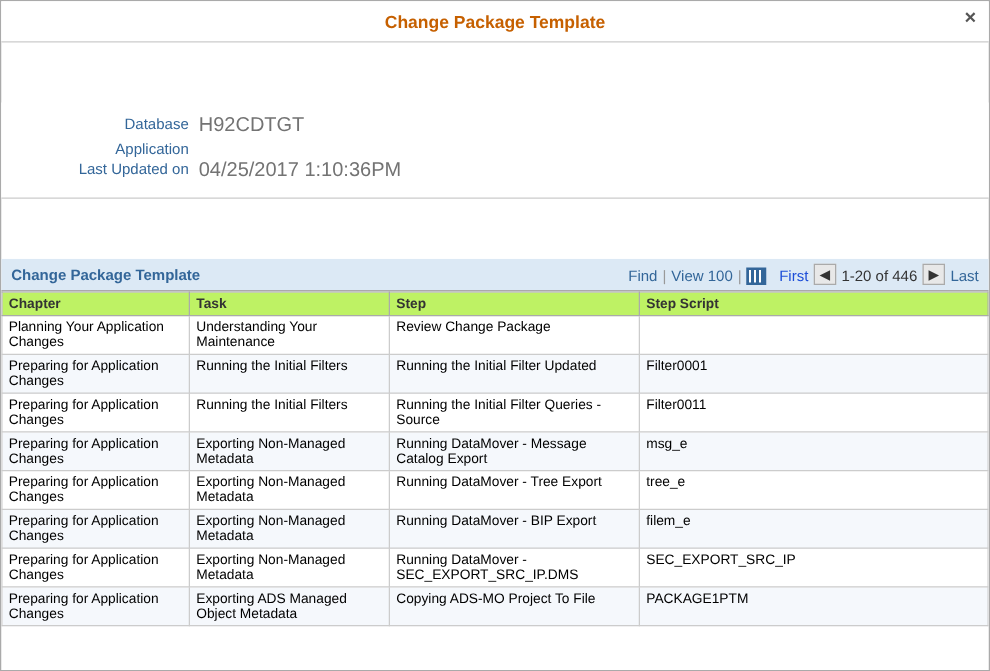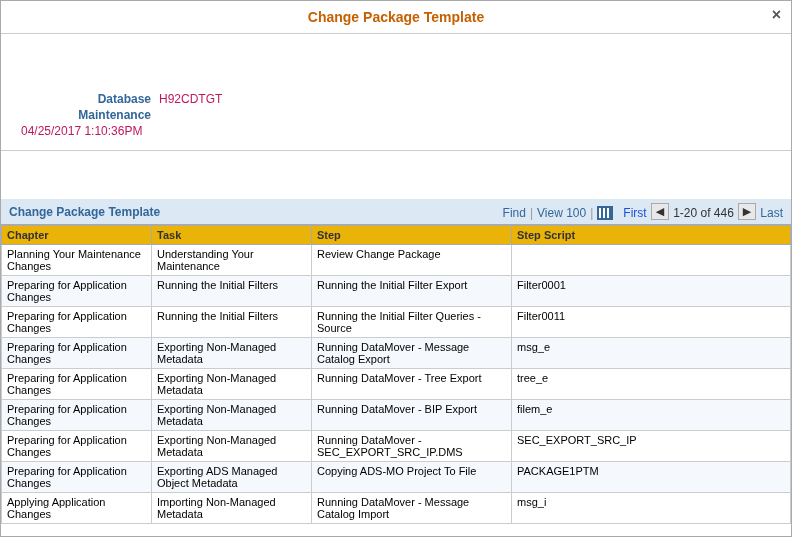--- a/index.html
+++ b/index.html
@@ -54,29 +54,29 @@
       background: #fff;
       padding: 10px 20px;
       border-bottom: 1px solid #ccc;
     }
     .info-row {
       display: flex;
       margin-bottom: 2px;
     }
     .info-label {
       color: #336699;
-      font-weight: bold;
+      font-weight: normal;
       text-align: right;
       width: 130px;
       margin-right: 8px;
       font-size: 12px;
     }
     .info-value {
-      color: #be185d;
-      font-size: 12px;
+      color: #737373;
+      font-size: 16px;
     }
     .table-section {
       flex: 1;
       display: flex;
       flex-direction: column;
       overflow: hidden;
     }
     .table-toolbar {
       background: #dce9f5;
       border-bottom: 1px solid #aaa;
@@ -134,21 +134,21 @@
     .table-wrapper {
       overflow-y: auto;
       flex: 1;
     }
     table {
       width: 100%;
       border-collapse: collapse;
       font-size: 11px;
     }
     thead th {
-      background: #eab308;
+      background: #bef264;
       border: 1px solid #aaa;
       padding: 3px 5px;
       text-align: left;
       font-weight: bold;
       color: #333;
       font-size: 11px;
       white-space: nowrap;
     }
     tbody tr:nth-child(odd) {
       background: #fff;
@@ -177,24 +177,25 @@
     <span class="title-bar-text">Change Package Template</span>
     <button class="close-btn">×</button>
   </div>
 
   <div class="info-section">
     <div class="info-row">
       <span class="info-label">Database</span>
       <span class="info-value">H92CDTGT</span>
     </div>
     <div class="info-row">
-      <span class="info-label">Maintenance</span>
+      <span class="info-label">Application</span>
       <span class="info-value"></span>
     </div>
     <div class="info-row">
+      <span class="info-label">Last Updated on</span>
       <span class="info-value">04/25/2017  1:10:36PM</span>
     </div>
   </div>
 
   <div class="table-section">
 
     <div class="table-toolbar">
       <span class="toolbar-title">Change Package Template</span>
       <div class="toolbar-controls">
         <span class="toolbar-link">Find</span>
@@ -215,29 +216,29 @@
         <thead>
           <tr>
             <th class="col-chapter">Chapter</th>
             <th class="col-task">Task</th>
             <th class="col-step">Step</th>
             <th class="col-script">Step Script</th>
           </tr>
         </thead>
         <tbody id="table-body">
         <tr>
-              <td>Planning Your Maintenance Changes</td>
+              <td>Planning Your Application Changes</td>
               <td>Understanding Your Maintenance</td>
               <td>Review Change Package</td>
               <td></td>
             </tr>
             <tr>
               <td>Preparing for Application Changes</td>
               <td>Running the Initial Filters</td>
-              <td>Running the Initial Filter Export</td>
+              <td>Running the Initial Filter Updated</td>
               <td>Filter0001</td>
             </tr>
             <tr>
               <td>Preparing for Application Changes</td>
               <td>Running the Initial Filters</td>
               <td>Running the Initial Filter Queries - Source</td>
               <td>Filter0011</td>
             </tr>
             <tr>
               <td>Preparing for Application Changes</td>
@@ -262,23 +263,17 @@
               <td>Exporting Non-Managed Metadata</td>
               <td>Running DataMover - SEC_EXPORT_SRC_IP.DMS</td>
               <td>SEC_EXPORT_SRC_IP</td>
             </tr>
             <tr>
               <td>Preparing for Application Changes</td>
               <td>Exporting ADS Managed Object Metadata</td>
               <td>Copying ADS-MO Project To File</td>
               <td>PACKAGE1PTM</td>
             </tr>
-            <tr>
-              <td>Applying Application Changes</td>
-              <td>Importing Non-Managed Metadata</td>
-              <td>Running DataMover - Message Catalog Import</td>
-              <td>msg_i</td>
-            </tr>
           </tbody>
       </table>
     </div>
   </div>
 </div>
 
 </body></html>

